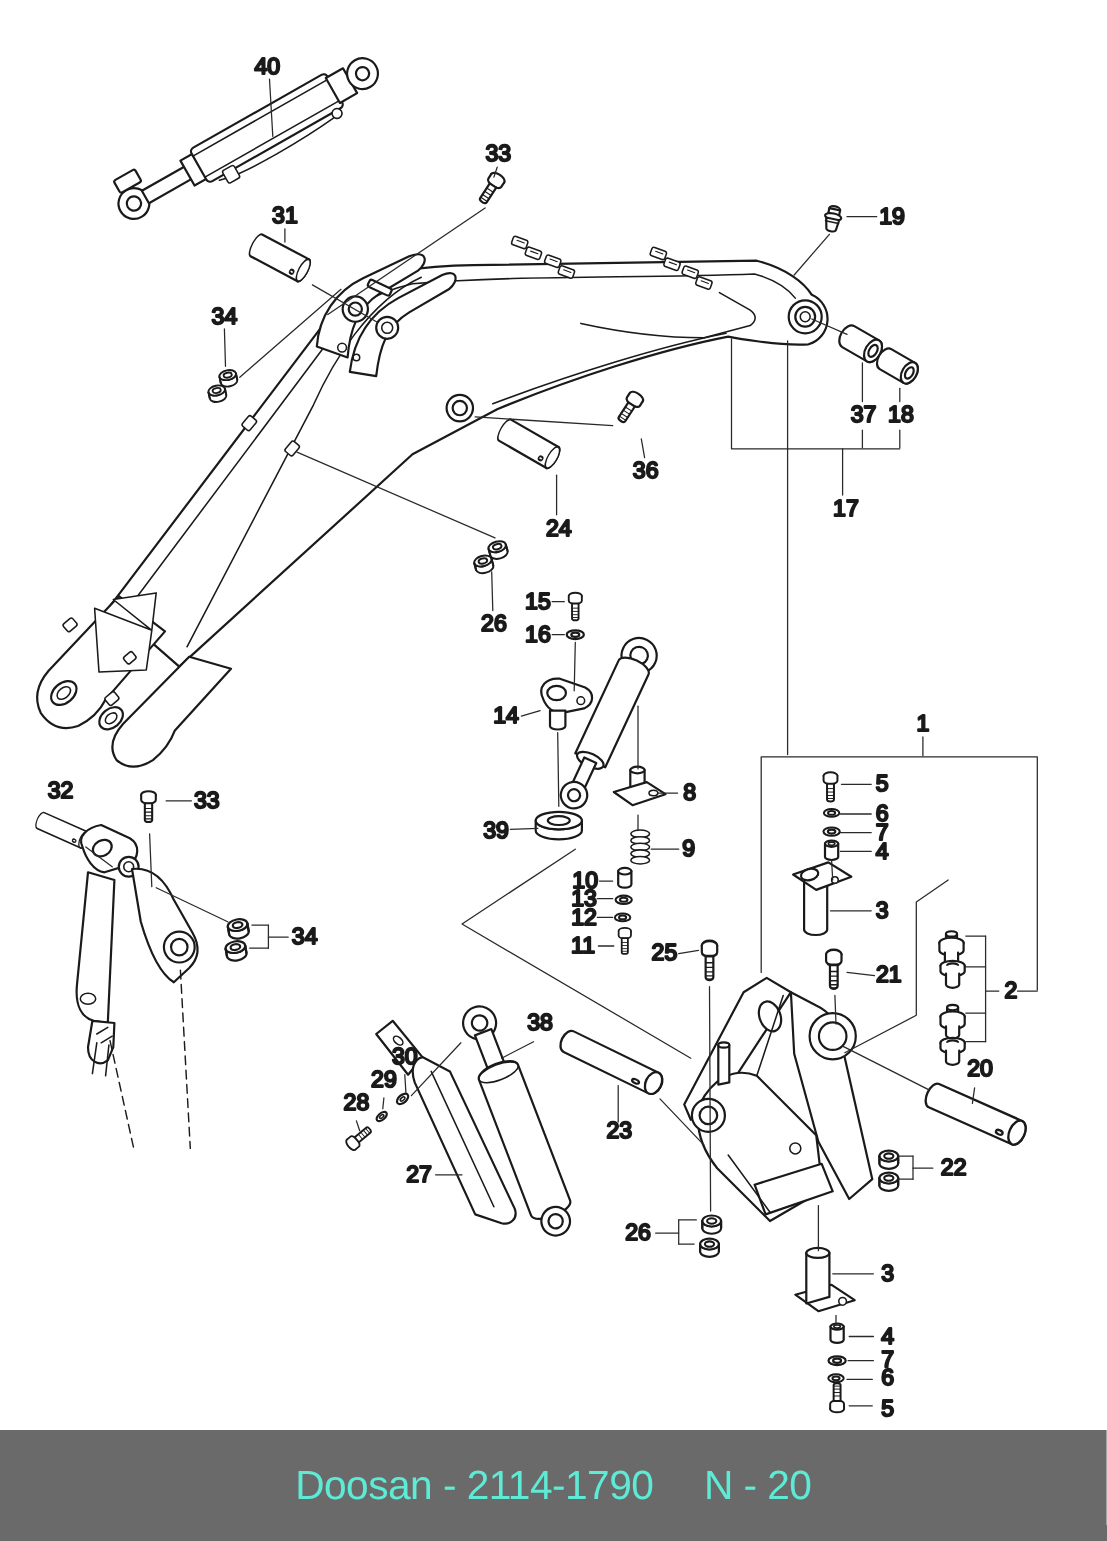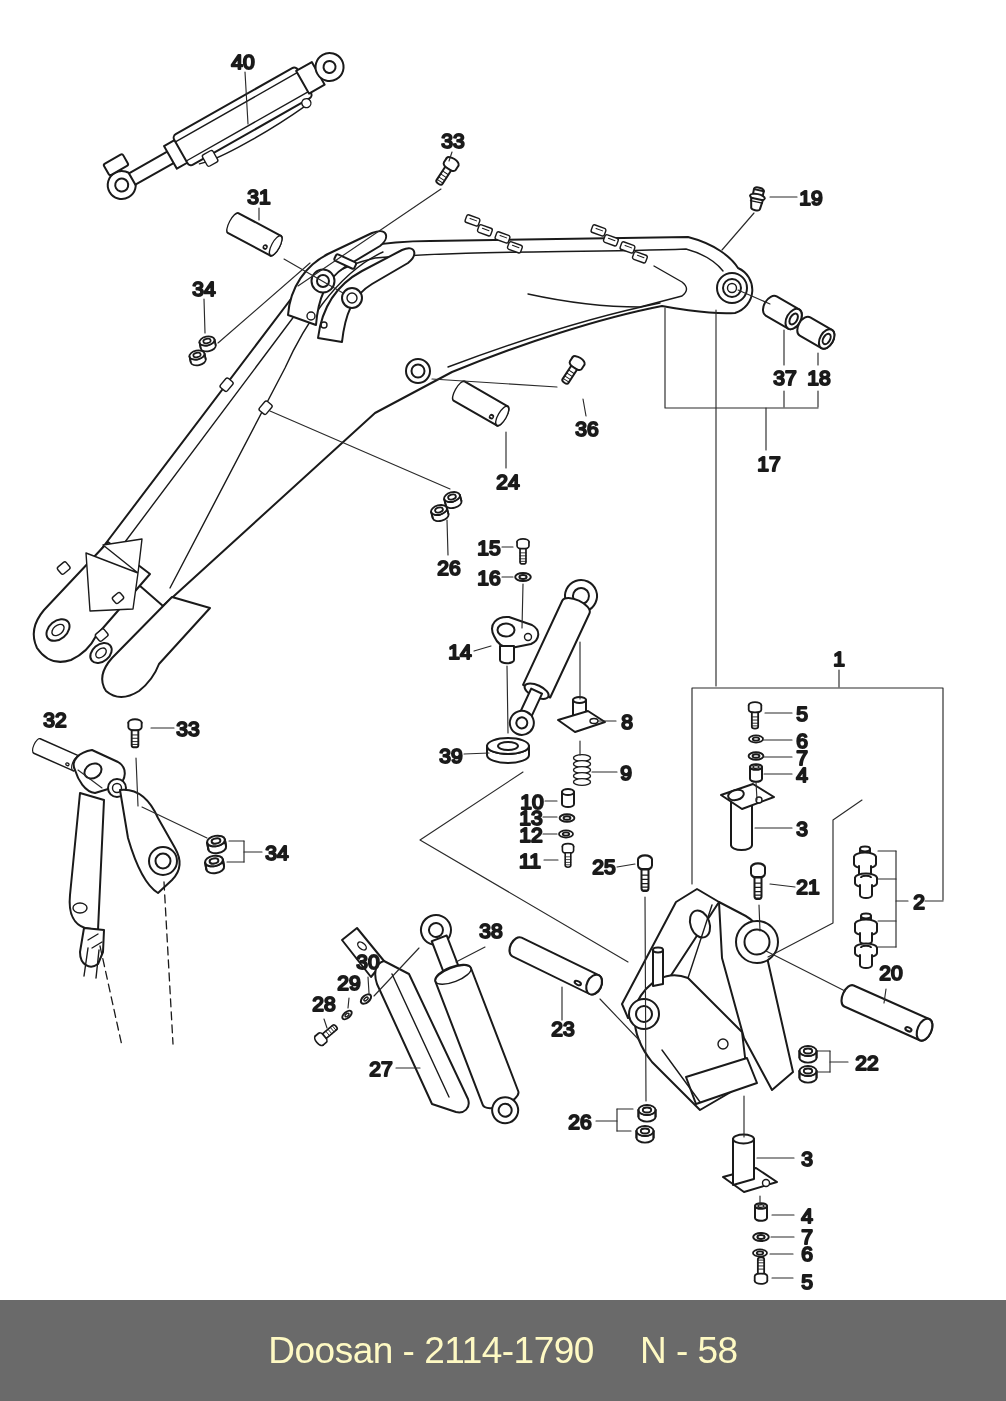--- a/index.html
+++ b/index.html
@@ -468,17 +468,17 @@
           <text x="807" y="1158">3</text>
           <text x="807" y="1215">4</text>
           <text x="807" y="1236">7</text>
           <text x="807" y="1253">6</text>
           <text x="807" y="1281">5</text>
         </g>
   </g>
 </svg>
 </div>
 
-<div class="footer" style="background: rgb(106, 106, 106); color: #fef9c3;">
+<div class="footer" style="background: rgb(106, 106, 106); color: #5eead4;">
   <span>Doosan - 2114-1790</span>
   <span class="gap"></span>
-  <span>N - 58</span>
+  <span>N - 20</span>
 </div>
 
 </body></html>

